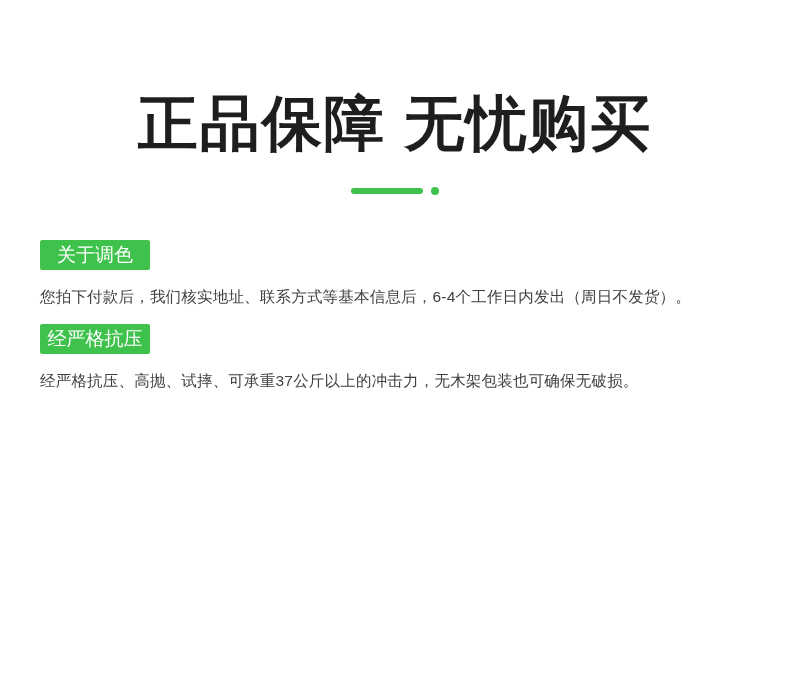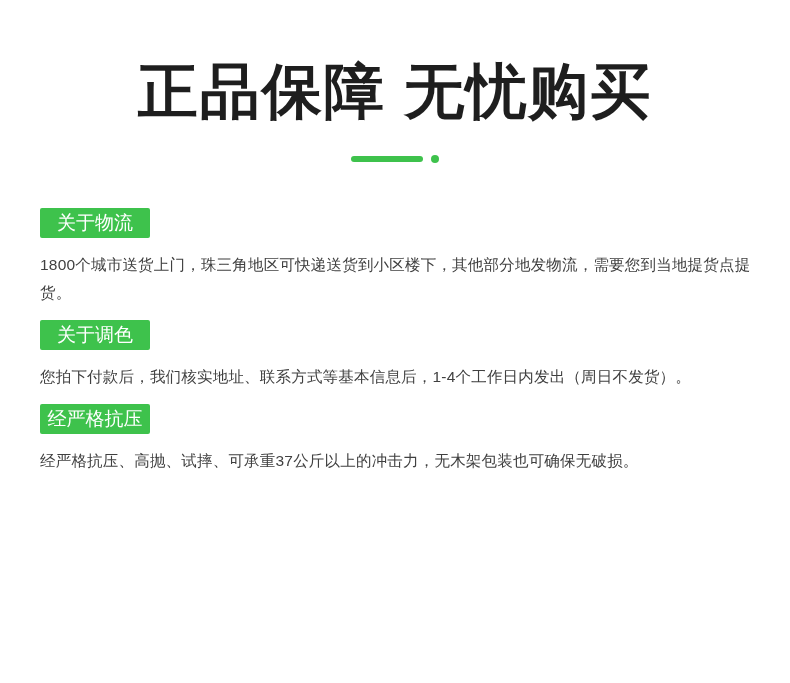--- a/index.html
+++ b/index.html
@@ -18,21 +18,21 @@
   }
   .page {
     position: relative;
     width: 790px;
     height: 683px;
     background: var(--bg);
     overflow: hidden;
   }
   .title {
     margin: 0;
-    padding-top: 60px;
+    padding-top: 92px;
     text-align: center;
     font-size: 60px;
     line-height: 1.06;
     font-weight: bold;
     letter-spacing: 2px;
     color: var(--title-color);
     white-space: pre;
   }
   .divider {
     margin-top: 31px;
@@ -88,28 +88,24 @@
 
   <h1 class="title">正品保障 无忧购买</h1>
 
   <div class="divider">
     <span class="divider-line"></span>
     <span class="divider-dot"></span>
   </div>
 
   <div class="content">
 
-    <section class="info-section">
-      <div class="badge">关于物流</div>
-      <p class="body-text">1800个城市送货上门，珠三角地区可快递送货到小区楼下，其他部分地发物流，需要您到当地提货点提货。</p>
-    </section>
 
     <section class="info-section">
       <div class="badge">关于调色</div>
-      <p class="body-text">您拍下付款后，我们核实地址、联系方式等基本信息后，1-4个工作日内发出（周日不发货）。</p>
+      <p class="body-text">您拍下付款后，我们核实地址、联系方式等基本信息后，6-4个工作日内发出（周日不发货）。</p>
     </section>
 
 
     <section class="info-section">
       <div class="badge">经严格抗压</div>
       <p class="body-text">经严格抗压、高抛、试摔、可承重37公斤以上的冲击力，无木架包装也可确保无破损。</p>
     </section>
 
   </div>
 </div>

